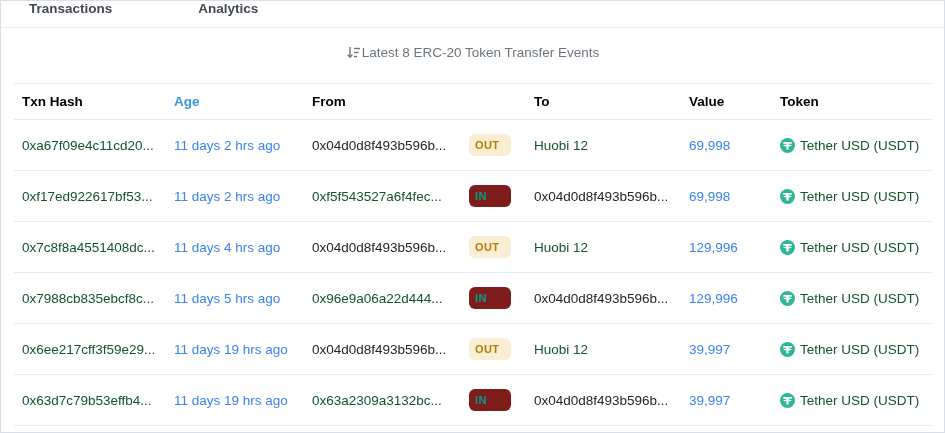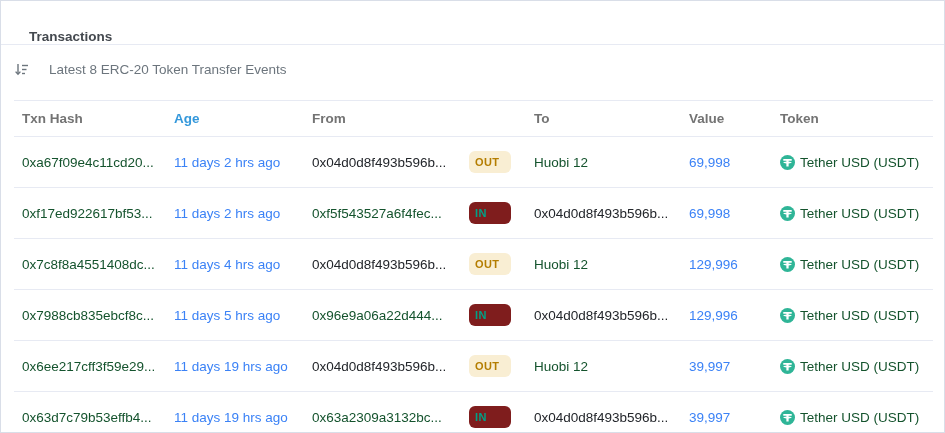--- a/index.html
+++ b/index.html
@@ -8,43 +8,43 @@
     font-family:"Liberation Sans","DejaVu Sans",sans-serif;
     font-size:13.5px; color:#23262b;
     width:945px; height:433px; overflow:hidden;
   }
   .card {
     width:945px; height:433px; background:#fff;
     border:1px solid #d9dee8; overflow:hidden;
   }
   
   .tabbar {
-    display:flex; align-items:flex-end; height:44px;
+    display:flex; align-items:flex-start; height:27px;
     border-bottom:1px solid #e7eaf3; padding-left:13px;gap:48px;
   }
   .tab {
     display:flex; align-items:center; padding:0 15px;
     font-weight:700; font-size:13.5px; color:#44494f;
     cursor:pointer; position:relative; margin-right:8px;
   }
   .tab.active { color:#2e9bd6; }
   .tab.active::after {
     content:""; position:absolute; left:0; right:0; bottom:-1px;
     height:3px; background:#2e9bd6;
   }
   
   .subheader {
-    display:flex; align-items:center; gap:20px;
-    margin:17px 13px 23px 13px; color:#6c757d; font-size:13.5px;
+    display:flex; align-items:center; gap:1px;
+    margin:17px 13px 23px 13px; color:#6c757d; font-size:13.5px;justify-content:center;
   }
   .sort-icon { flex:0 0 auto; display:inline-flex; }
   
   table { border-collapse:collapse; width:919px; margin:0 13px; table-layout:fixed; }
   th {
-    text-align:left; font-weight:700; font-size:13.5px; color:#737373;
+    text-align:left; font-weight:700; font-size:13.5px; color:#000000;
     padding:10px 8px; border-top:1px solid #e7eaf3; border-bottom:1px solid #e7eaf3;
     white-space:nowrap;
   }
   th.age-header { color:#3498db; cursor:pointer; font-weight:700; }
   td {
     padding:14px 8px; border-bottom:1px solid #e7eaf3;
     white-space:nowrap; overflow:hidden; font-size:13.5px;
   }
   col.c-hash  { width:152px; }
   col.c-age   { width:138px; }
@@ -66,20 +66,21 @@
   .token-cell { display:flex; align-items:center; gap:5px; }
   .token-icon { flex:0 0 auto; display:inline-flex; }
 </style>
 </head>
 <body>
 
 <div class="card">
 
   <div class="tabbar">
     <div class="tab">Transactions</div>
+    <div class="tab">Analytics</div>
   </div>
 
   <div class="subheader">
     <span class="sort-icon">
       <svg width="15" height="15" viewBox="0 0 15 15">
         <g stroke="#6c757d" stroke-width="1.4" fill="none">
           <path d="M4 2 V12"></path>
           <path d="M1.6 9.6 L4 12.3 L6.4 9.6"></path>
           <path d="M8 3.5 H14"></path>
           <path d="M8 7.5 H12.5"></path>

